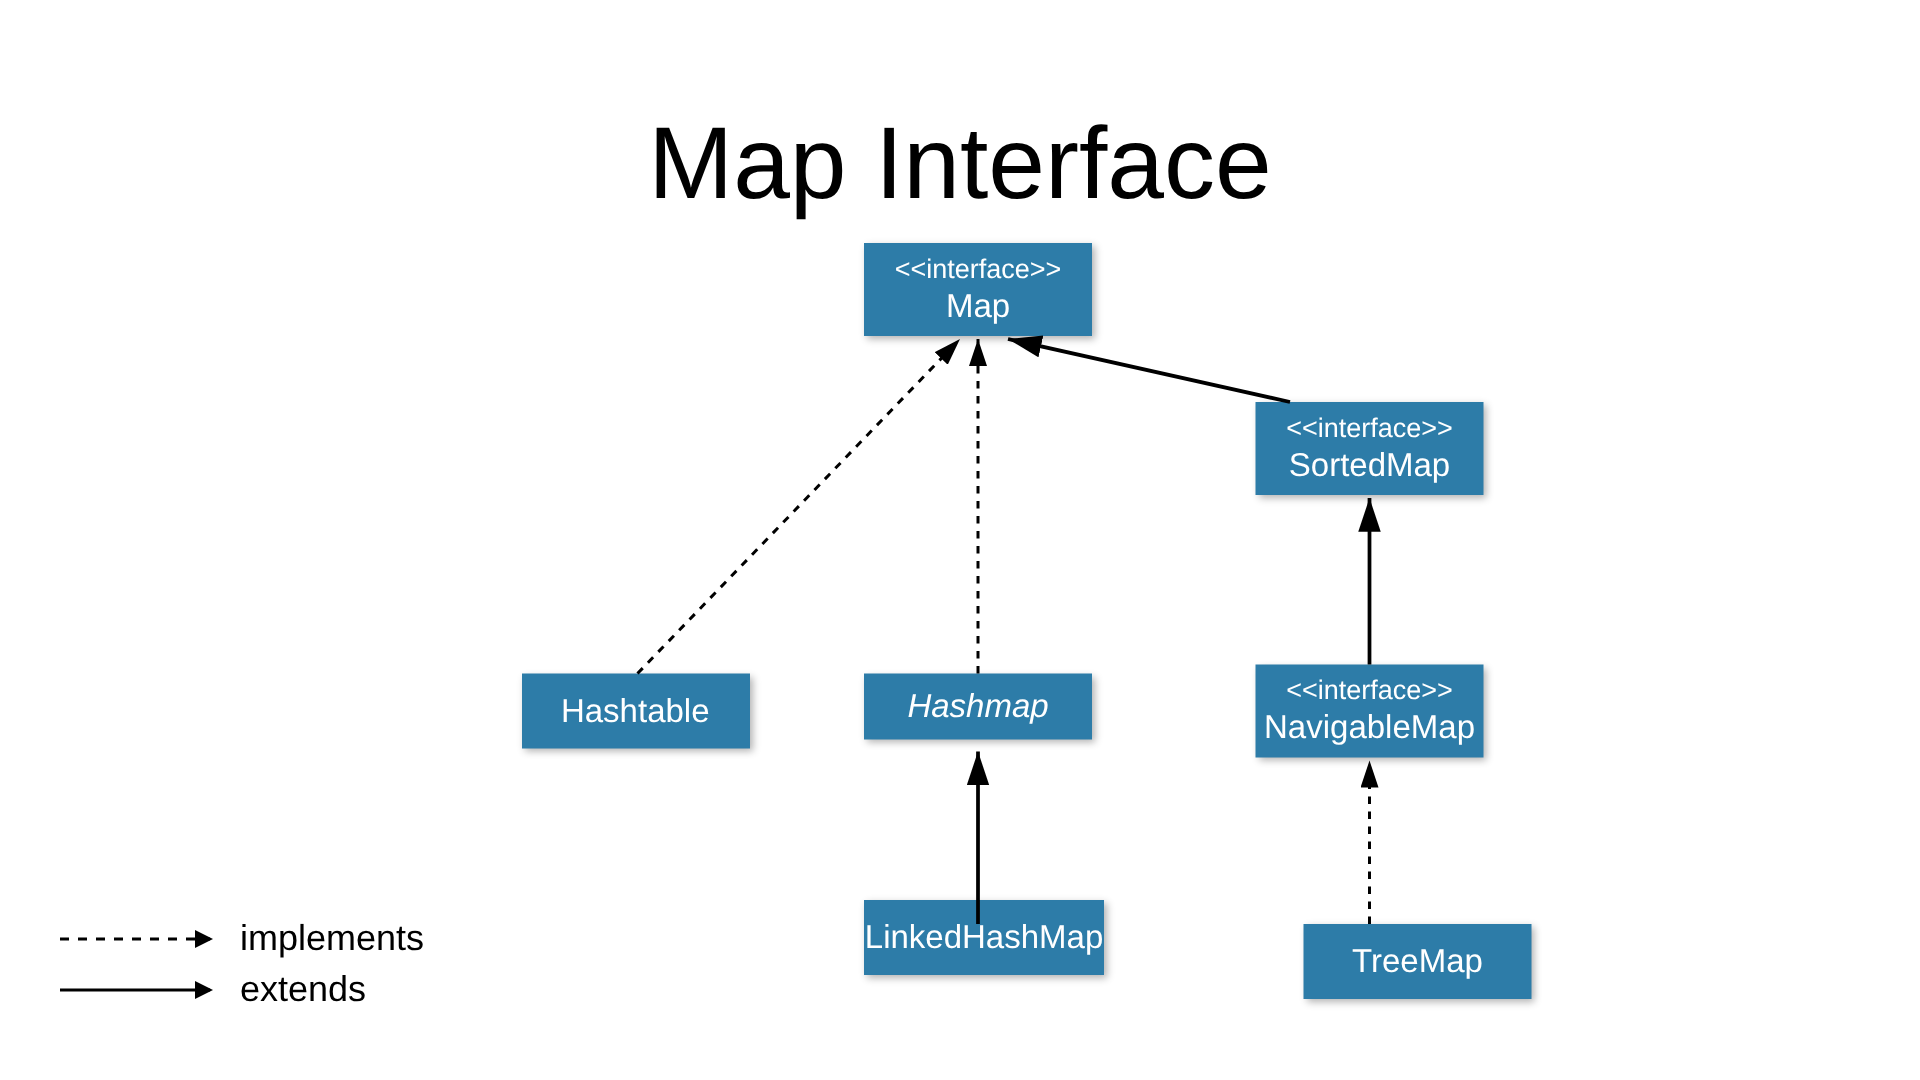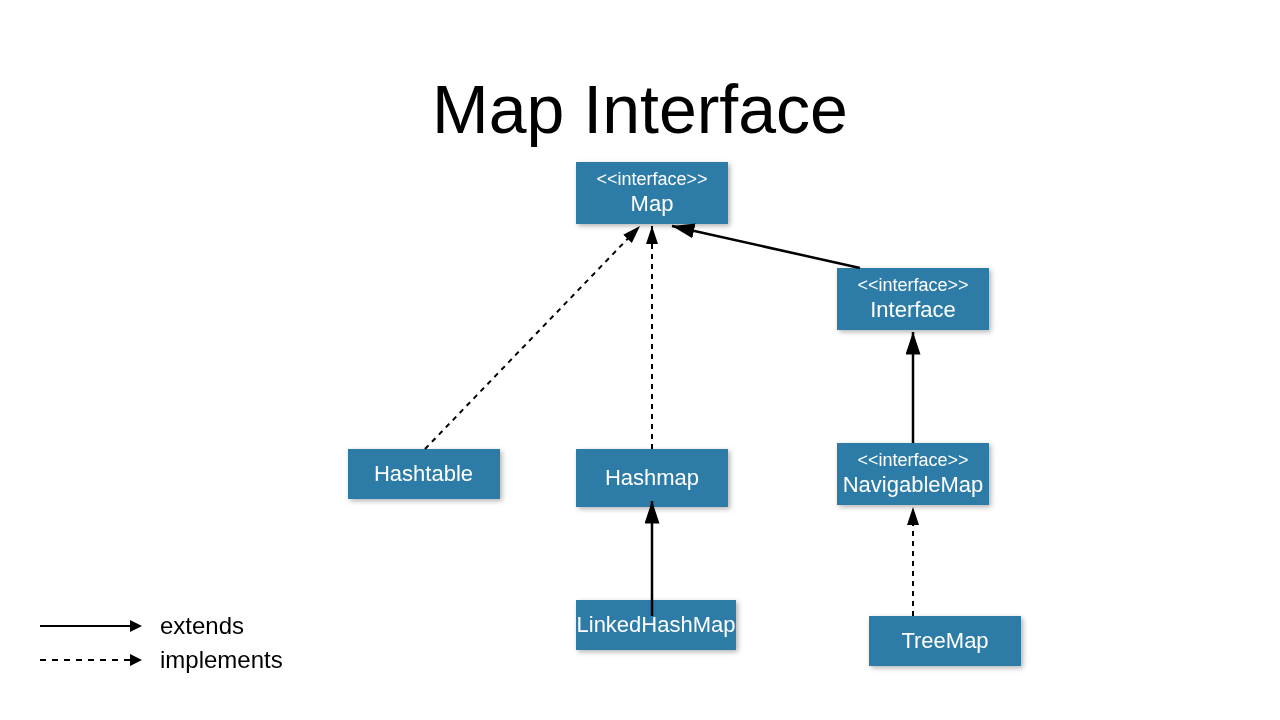--- a/index.html
+++ b/index.html
@@ -92,28 +92,28 @@
 
 <div class="title">Map Interface</div>
 
 <div class="box" style="left: 576px; top: 162px; width: 152px; height: 62px;">
   <div class="stereotype">&lt;&lt;interface&gt;&gt;</div>
   <div class="name">Map</div>
 </div>
 
 <div class="box" style="left: 837px; top: 268px; width: 152px; height: 62px;">
   <div class="stereotype">&lt;&lt;interface&gt;&gt;</div>
-  <div class="name">Interface</div>
+  <div class="name">SortedMap</div>
 </div>
 
 <div class="box" style="left: 348px; top: 449px; width: 152px; height: 50px; padding-left: 11px;">
   <div class="name">Hashtable</div>
 </div>
 
-<div class="box" style="left: 576px; top: 449px; width: 152px; height: 58px;">
+<div class="box" style="left: 576px; top: 449px; width: 152px; height: 44px; font-style: italic;">
   <div class="name">Hashmap</div>
 </div>
 
 <div class="box" style="left: 837px; top: 443px; width: 152px; height: 62px;">
   <div class="stereotype">&lt;&lt;interface&gt;&gt;</div>
   <div class="name">NavigableMap</div>
 </div>
 
 <div class="box" style="left: 576px; top: 600px; width: 160px; height: 50px;">
   <div class="name">LinkedHashMap</div>
@@ -138,20 +138,20 @@
 
   <line x1="913" y1="443" x2="913" y2="332" stroke="#000" stroke-width="2.5" marker-end="url(#arrow)"></line>
 
   <line x1="652" y1="616" x2="652" y2="501" stroke="#000" stroke-width="2.5" marker-end="url(#arrow)"></line>
 
   <line x1="913" y1="616" x2="913" y2="507" stroke="#000" stroke-width="2" stroke-dasharray="5,5" marker-end="url(#arrow)"></line>
 </svg>
 
 <div class="legend">
   <div class="legend-row">
+    <div class="legend-line dashed"></div>
+    <span>implements</span>
+  </div>
+  <div class="legend-row">
     <div class="legend-line"></div>
     <span>extends</span>
-  </div>
-  <div class="legend-row">
-    <div class="legend-line dashed"></div>
-    <span>implements</span>
   </div>
 </div>
 
 </body></html>

